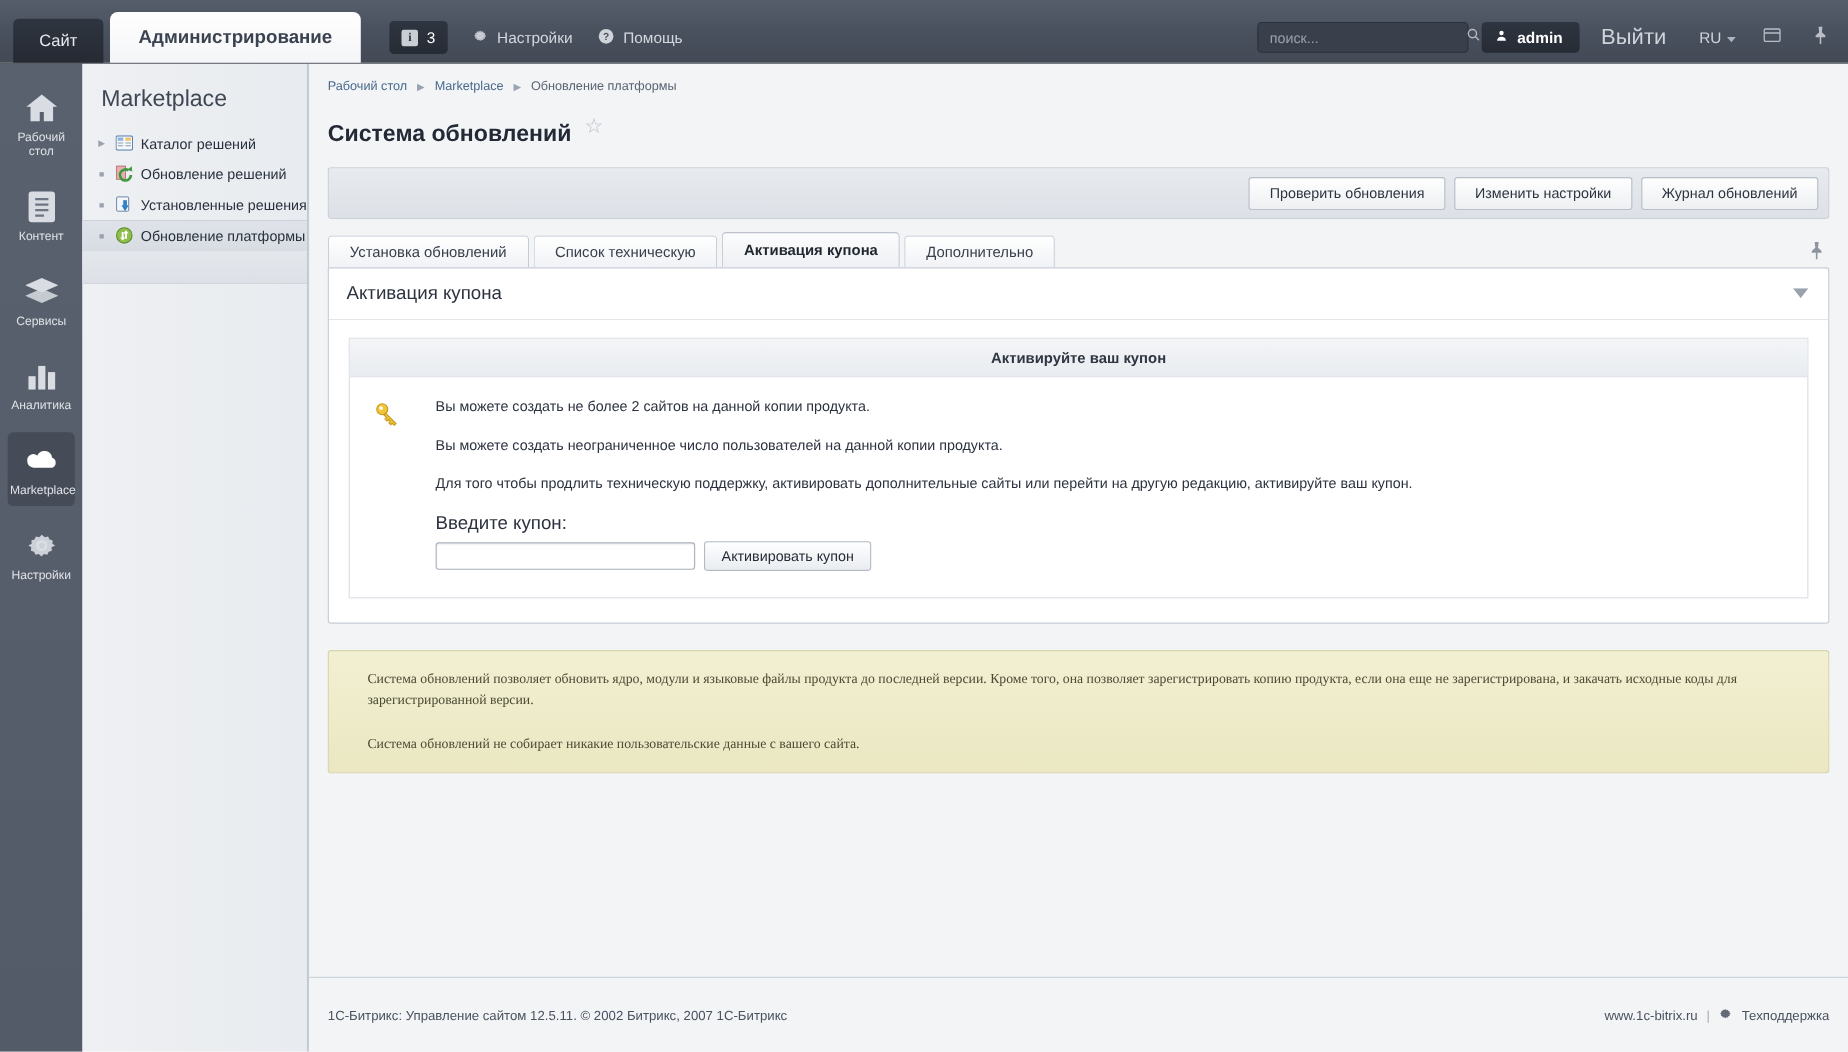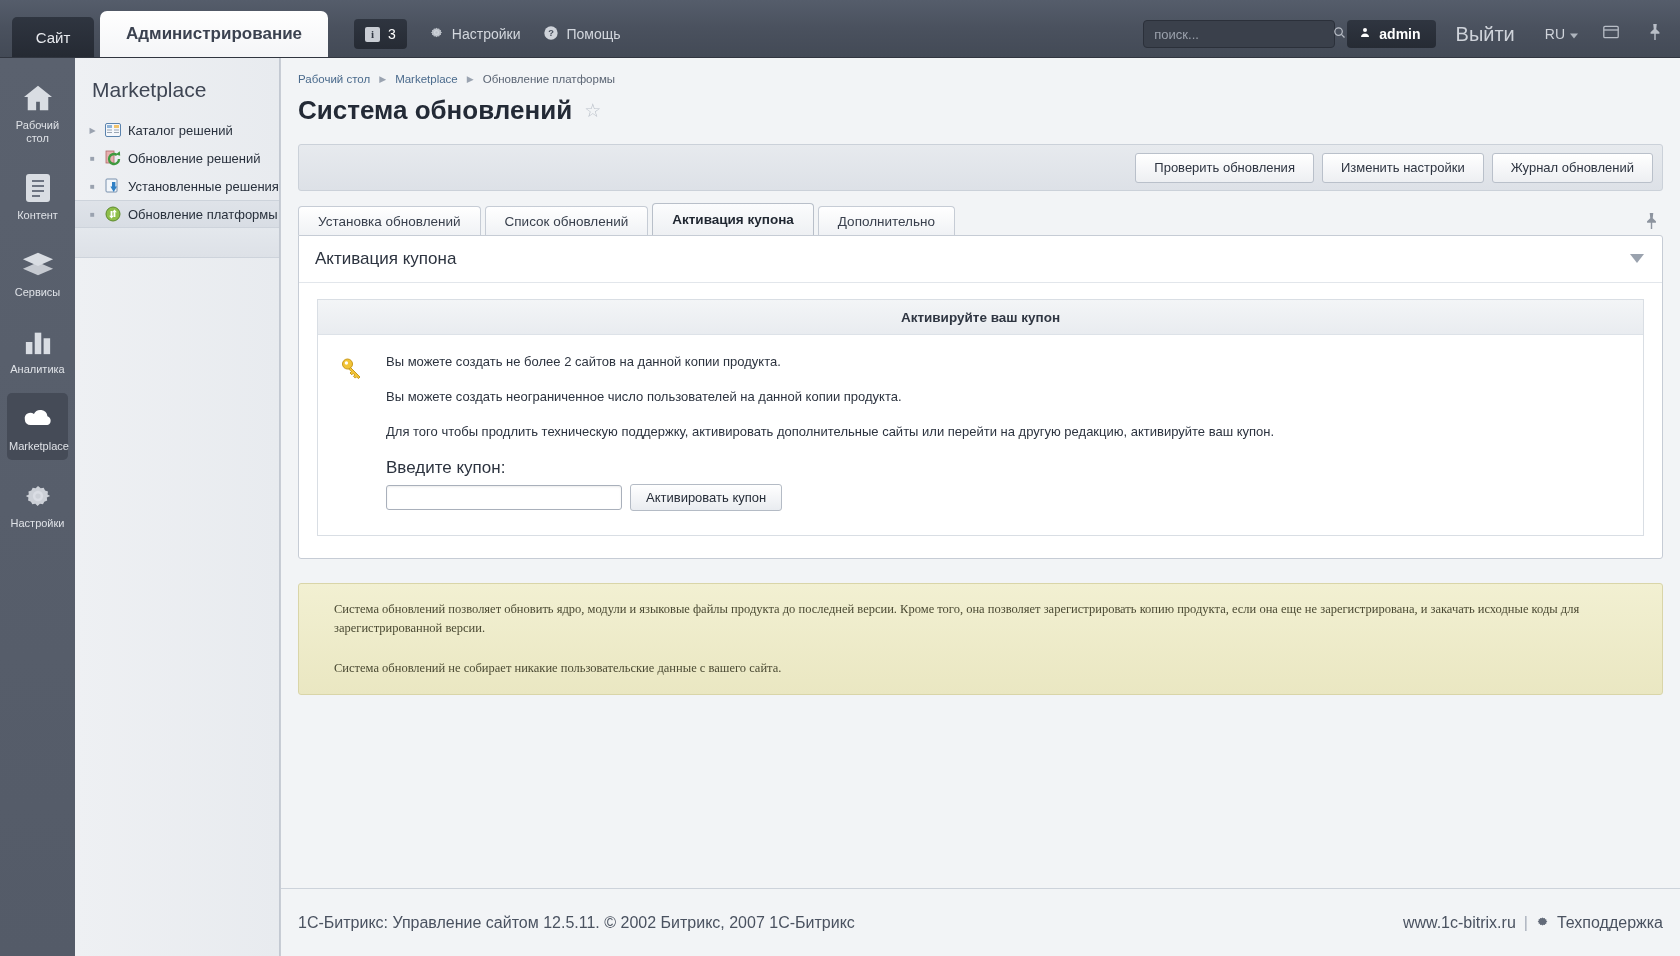--- a/index.html
+++ b/index.html
@@ -255,23 +255,24 @@
   .crumb-sep { color: #9aa3b0; font-size: 9px; }
   .crumb-cur { color: #5a6473; }
 
   .page-title-row {
     padding: 10px 0 0 17px;
     display: flex;
     align-items: center;
     gap: 12px;
   }
   .page-title {
-    font-size: 26px;
+    font-size: 21px;
     font-weight: bold;
     color: #232a36;
+    margin-top: 15px;
   }
   .star { color: #b9bfc8; font-size: 19px; cursor: pointer; }
 
   .toolbar {
     margin: 18px 17px 0 17px;
     height: 47px;
     background: linear-gradient(to bottom, #e7eaee 0%, #dde1e7 100%);
     border: 1px solid #cbd1d9;
     border-radius: 3px;
     display: flex;
@@ -362,21 +363,21 @@
     display: flex;
     align-items: center;
     justify-content: center;
     font-size: 13.5px;
     font-weight: bold;
     color: #2f3642;
   }
   .inner-body {
     padding: 18px 22px 24px 22px;
     display: flex;
-    gap: 16px;
+    gap: 26px;
     justify-content: space-between;
   }
   .key-ico { flex: 0 0 30px; padding-top: 4px; }
   .txt-col { flex: 1; }
   .ptxt {
     font-size: 13px;
     color: #2c333f;
     margin: 0 0 18px 0;
     line-height: 17px;
   }
@@ -429,21 +430,21 @@
   .footer {
     position: absolute;
     left: 0; bottom: 0;
     width: 1400px;
     height: 68px;
     border-top: 1px solid #cdd3db;
     background: #f2f4f6;
     display: flex;
     align-items: center;
     padding: 0 18px 0 17px;
-    font-size: 16px;
+    font-size: 12px;
     color: #4a5260;
   }
   .footer-right {
     margin-left: auto;
     display: flex;
     align-items: center;
     gap: 8px;
   }
   .footer-right a { color: #4a5260; text-decoration: none; cursor: pointer; }
   .fr-sep { color: #a7aeba; }
@@ -694,21 +695,21 @@
     <div class="tb-btn">
       <span>Журнал обновлений</span>
     </div>
   </div>
 
   <div class="tabs">
     <div class="tab">
       <span>Установка обновлений</span>
     </div>
     <div class="tab">
-      <span>Список обновлений</span>
+      <span>Список техническую</span>
     </div>
     <div class="tab active">
       <span>Активация купона</span>
     </div>
     <div class="tab">
       <span>Дополнительно</span>
     </div>
     <div class="pin-icon">
       <svg width="13" height="16" viewBox="0 0 14 18" fill="#8d949f">
           <path d="M9 0L5 0 5.6 6 2 9.2 2 11 6.2 11 6.2 18 7.8 18 7.8 11 12 11 12 9.2 8.4 6z"></path>

